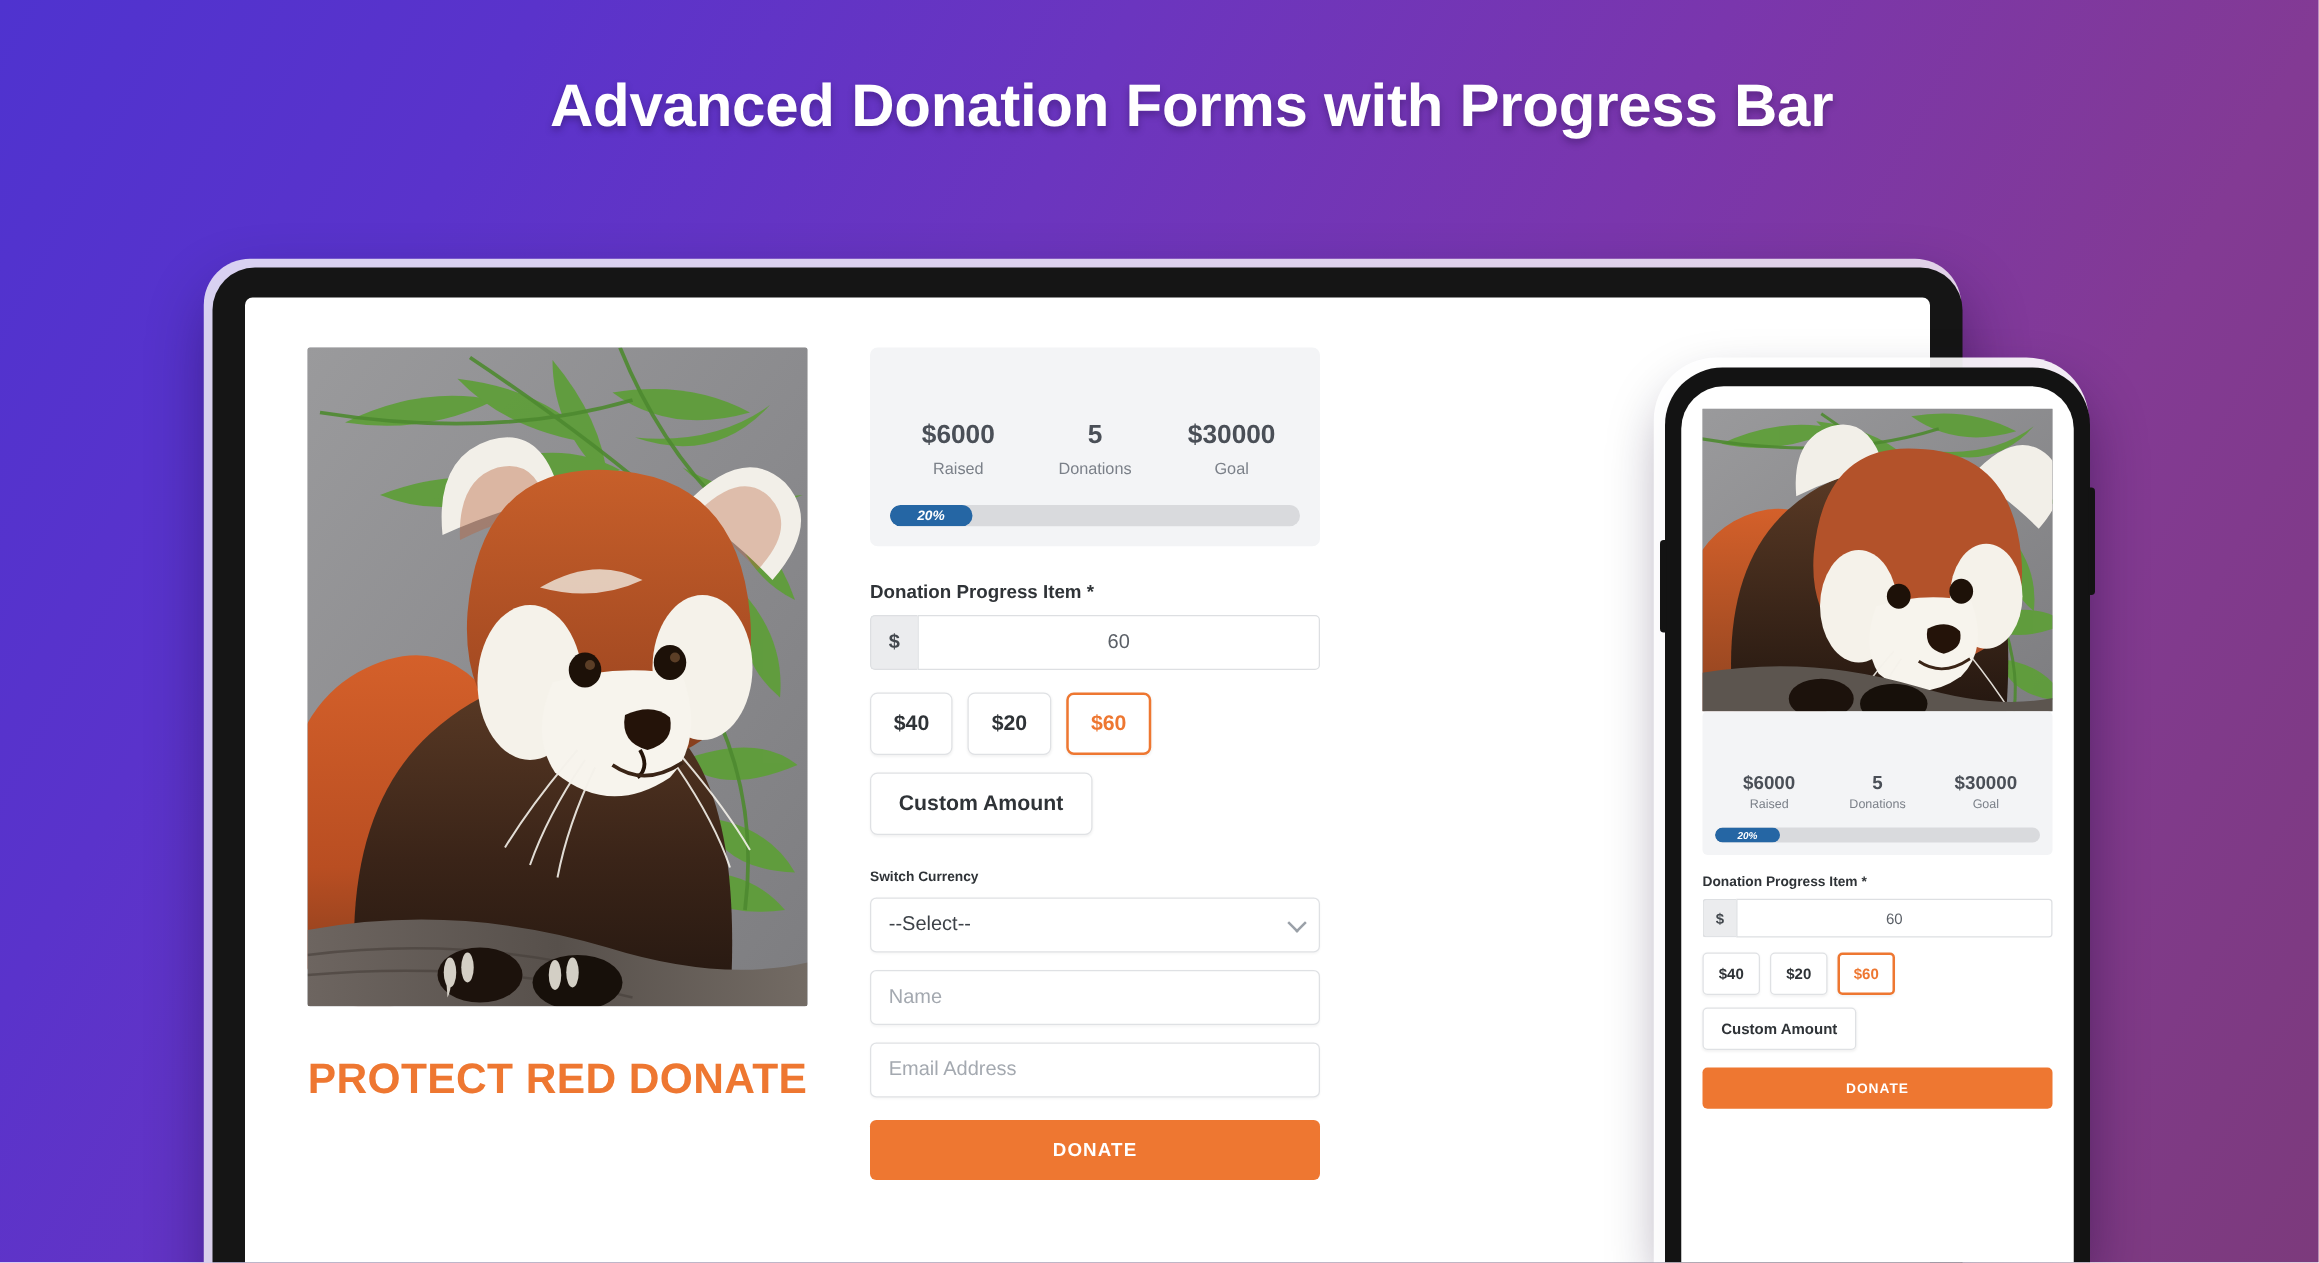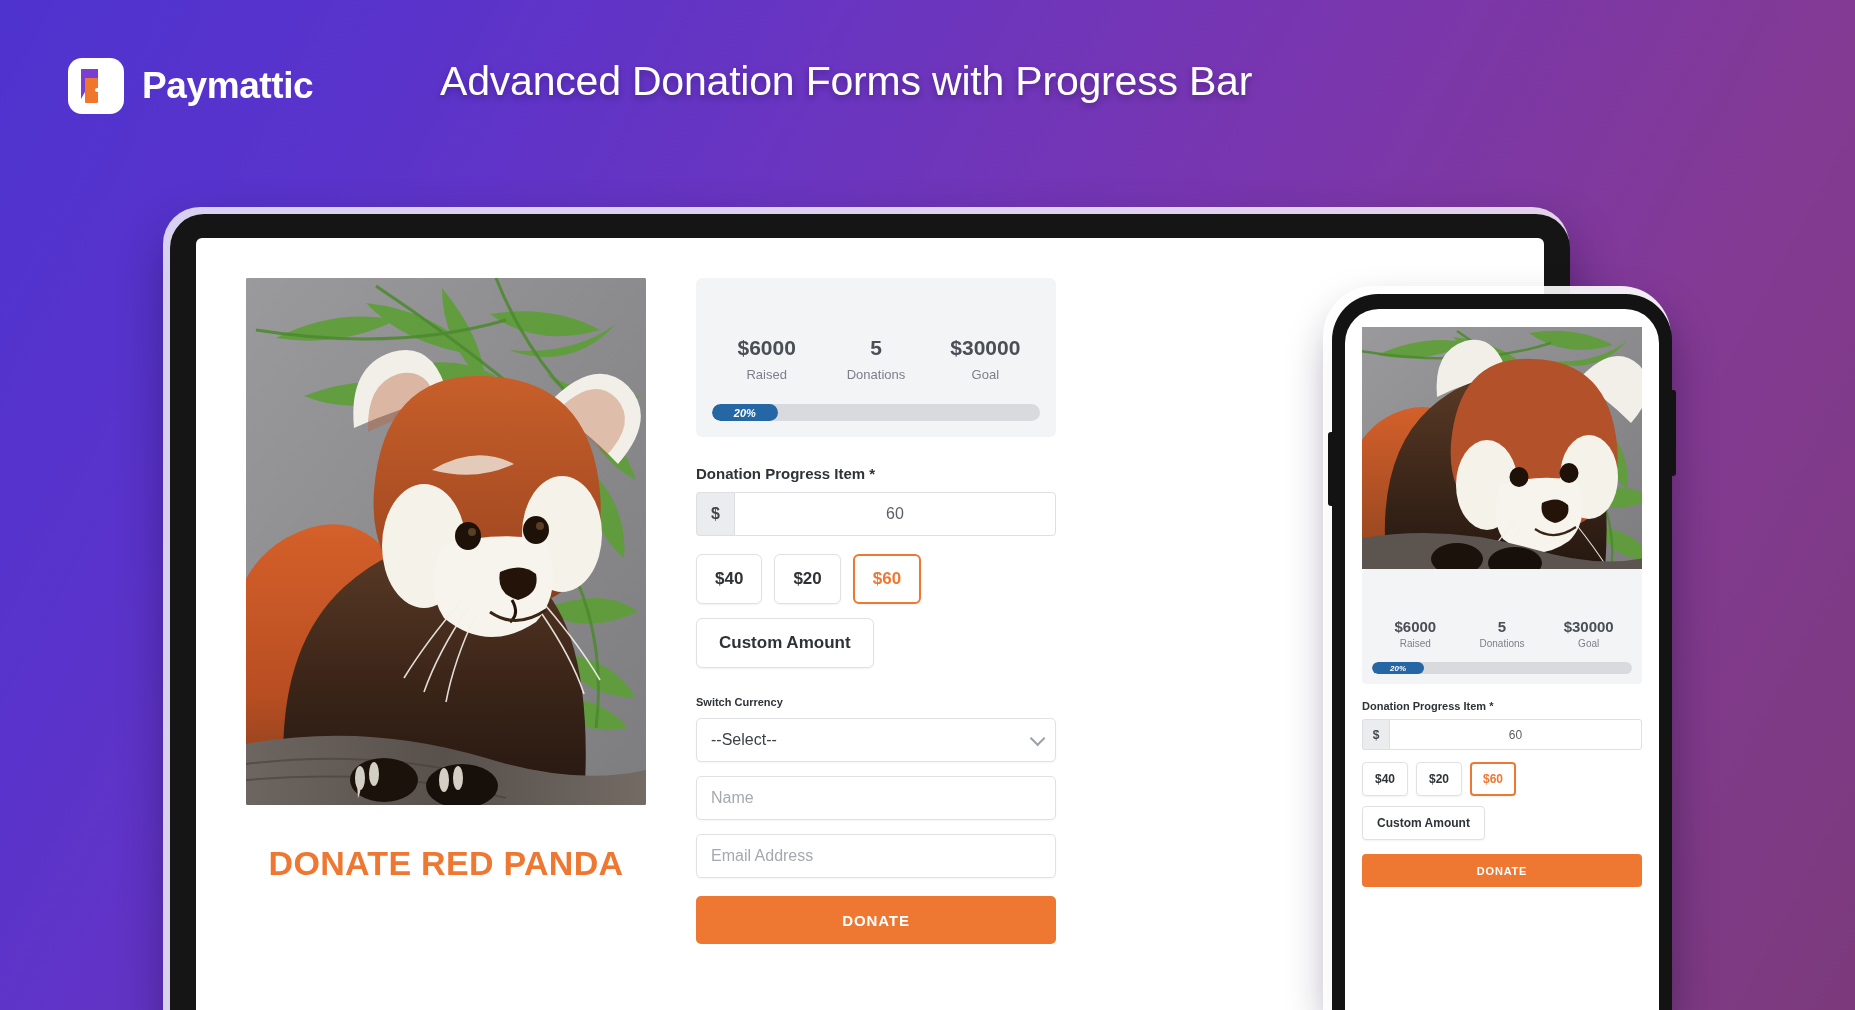--- a/index.html
+++ b/index.html
@@ -74,22 +74,22 @@
     color: #ffffff;
     font-size: 37px;
     font-weight: 700;
     letter-spacing: -0.4px;
   }
   .header-title {
     position: absolute;
     left: 440px;
     top: 58px;
     color: #ffffff;
-    font-size: 41px;
-    font-weight: 400;
+    font-size: 48px;
+    font-weight: 700;
     letter-spacing: -0.2px;
     text-shadow: 0 3px 6px rgba(30,10,60,0.35);
     white-space: nowrap;
   }
 
   
   .tablet {
     position: absolute;
     left: 170px;
     top: 214px;
@@ -459,29 +459,20 @@
     cursor: pointer;
     font-family: "Liberation Sans", sans-serif;
   }
 </style>
 </head>
 <body>
 
 <div id="stage">
 
   <div class="header">
-    <div class="brand">
-      <div class="logo-tile">
-        <div class="lg-purple2"></div>
-        <div class="lg-purple"></div>
-        <div class="lg-orange"></div>
-        <div class="lg-dot"></div>
-      </div>
-      <div class="brand-name">Paymattic</div>
-    </div>
     <div class="header-title">Advanced Donation Forms with Progress Bar</div>
   </div>
 
   <div class="tablet">
     <div class="tablet-screen">
       <div class="tablet-content">
 
         <div class="hero-col">
           <div class="hero-img">
             <svg viewBox="0 0 400 527" preserveAspectRatio="xMidYMid slice">
@@ -581,21 +572,21 @@
               <ellipse cx="216" cy="508" rx="36" ry="22" fill="#17100a"></ellipse>
               <g fill="#e8e4da" opacity="0.9">
                 <path d="M110 492 q8 16 2 28"></path>
                 <ellipse cx="114" cy="500" rx="5" ry="12"></ellipse>
                 <ellipse cx="128" cy="496" rx="5" ry="12"></ellipse>
                 <ellipse cx="198" cy="502" rx="5" ry="12"></ellipse>
                 <ellipse cx="212" cy="500" rx="5" ry="12"></ellipse>
               </g>
             </svg>
           </div>
-          <div class="hero-title">DONATE RED PANDA</div>
+          <div class="hero-title">PROTECT RED DONATE</div>
         </div>
 
         <div class="form-col">
 
           <div class="stats-card">
             <div class="stats-row">
               <div class="stat">
                 <div class="stat-value">$6000</div>
                 <div class="stat-label">Raised</div>
               </div>

